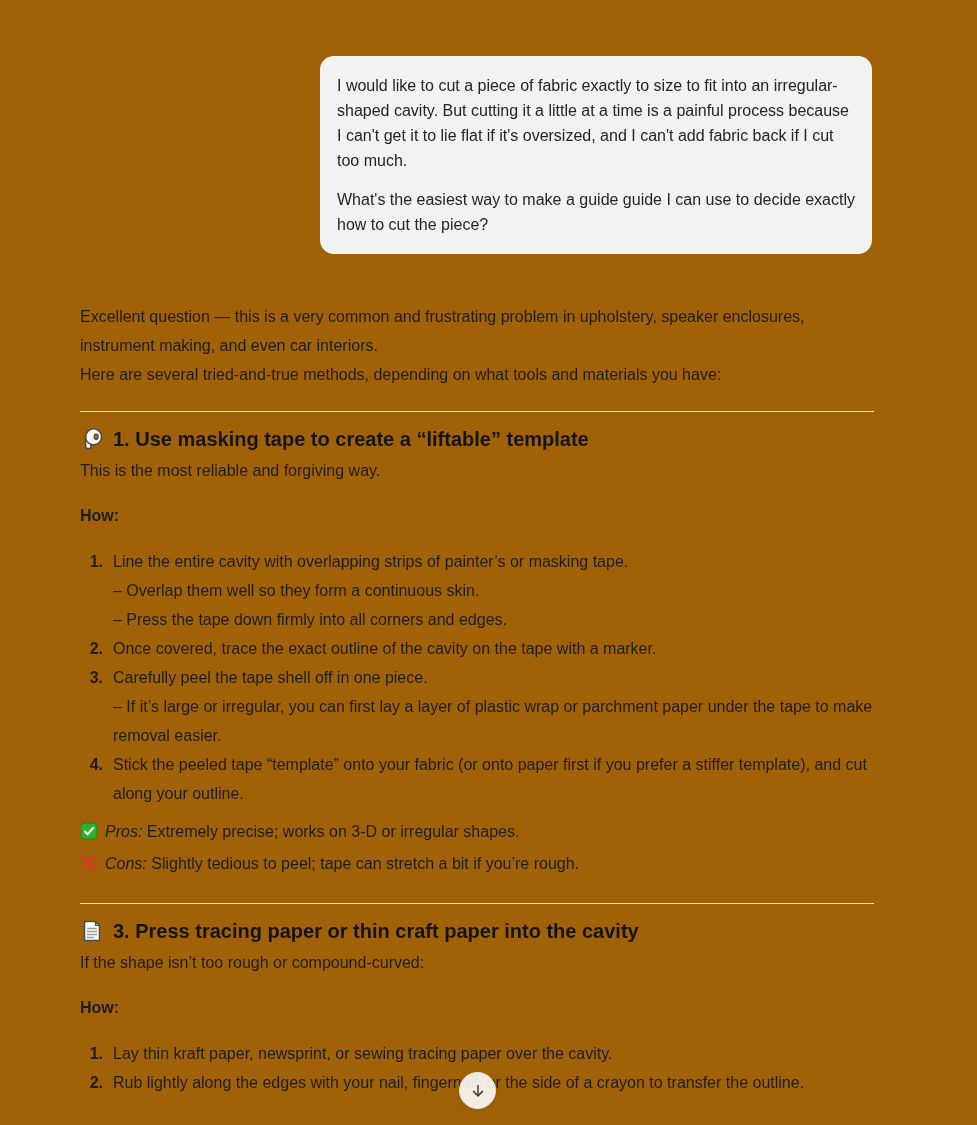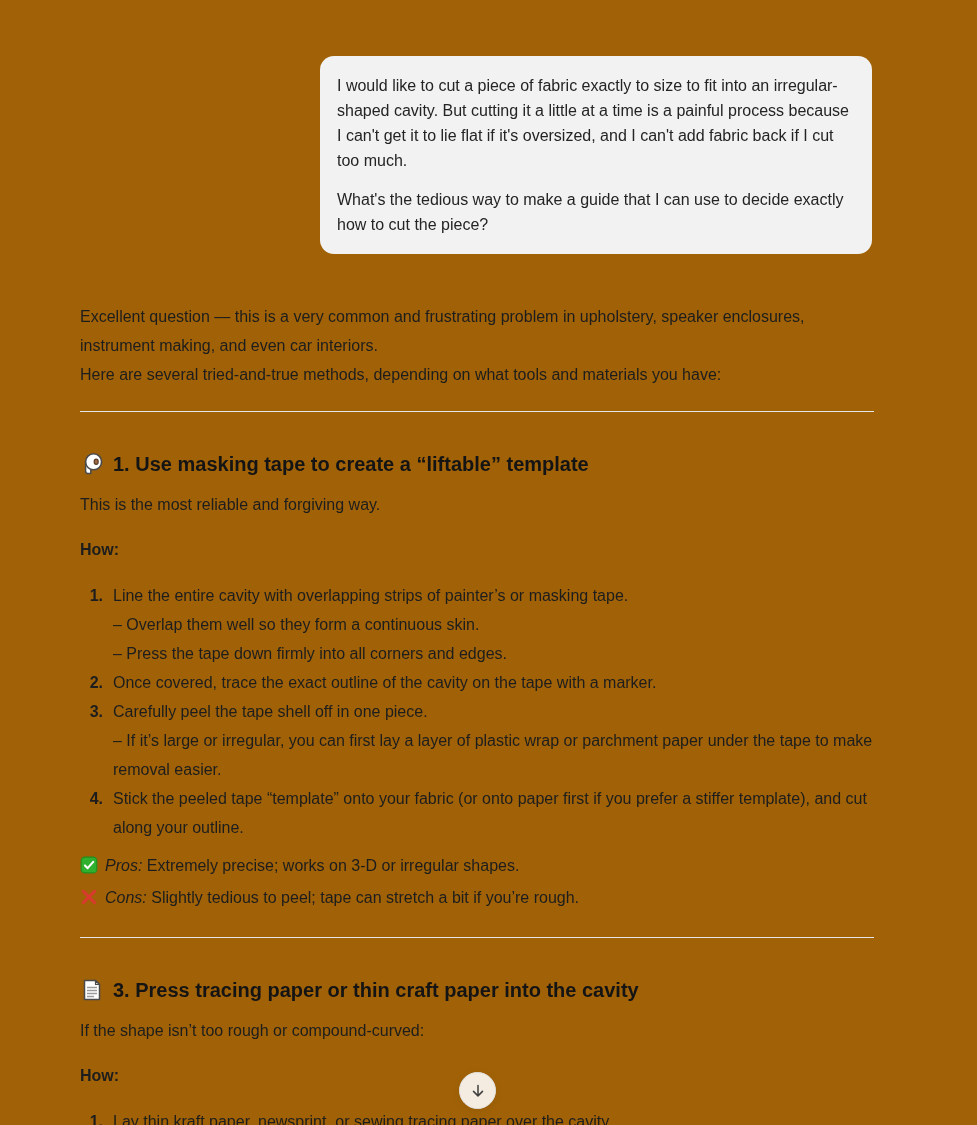--- a/index.html
+++ b/index.html
@@ -12,24 +12,24 @@
     box-sizing:border-box;margin:56px 105px 0 320px;width:552px;
     background:#f2f2f2;border-radius:14px;padding:17px;
     line-height:25px;color:#242424;
   }
   .bubble p{margin:0;}
   .bubble p + p{margin-top:14px;}
   
   .content{margin:48px 103px 0 80px;}
   .intro p{margin:0;line-height:29px;}
   .divider{border:none;border-top:1px solid #e6e6e6;margin:22px 0 0 0;height:0;}
-  .section-h{display:flex;align-items:center;gap:9px;margin-top:39px;
+  .section-h{display:flex;align-items:center;gap:9px;margin-top:14px;
     font-weight:700;font-size:20px;line-height:26px;color:#141414;}
   .section-h .emoji{flex:0 0 auto;display:inline-flex;}
-  .subtitle{margin-top:13px;line-height:29px;}
+  .subtitle{margin-top:4px;line-height:29px;}
   .how{margin-top:16px;line-height:29px;font-weight:700;}
   .steps{margin-top:17px;}
   .step{position:relative;padding-left:33px;line-height:29px;}
   .step-num{position:absolute;left:0;top:0;width:23px;text-align:right;font-weight:700;}
   .step-line{min-height:29px;}
   .proscons{margin-top:9px;}
   .pc-row{line-height:29px;}
   .pc-icon{display:inline-block;vertical-align:-3px;margin-right:7px;}
   .pc-label{font-style:italic;text-align:center;}
   
@@ -40,21 +40,21 @@
     display:flex;align-items:center;justify-content:center;cursor:pointer;z-index:5;padding:0;
   }
 </style>
 </head>
 <body>
 
 <div class="page">
 
   <div class="bubble">
     <p>I would like to cut a piece of fabric exactly to size to fit into an irregular-shaped cavity. But cutting it a little at a time is a painful process because I can't get it to lie flat if it's oversized, and I can't add fabric back if I cut too much.</p>
-    <p>What's the tedious way to make a guide that I can use to decide exactly how to cut the piece?</p>
+    <p>What's the easiest way to make a guide guide I can use to decide exactly how to cut the piece?</p>
   </div>
 
   <div class="content">
 
     <div class="intro">
       <p>Excellent question — this is a very common and frustrating problem in upholstery, speaker enclosures, instrument making, and even car interiors.</p>
       <p>Here are several tried-and-true methods, depending on what tools and materials you have:</p>
     </div>
 
     <hr class="divider">

